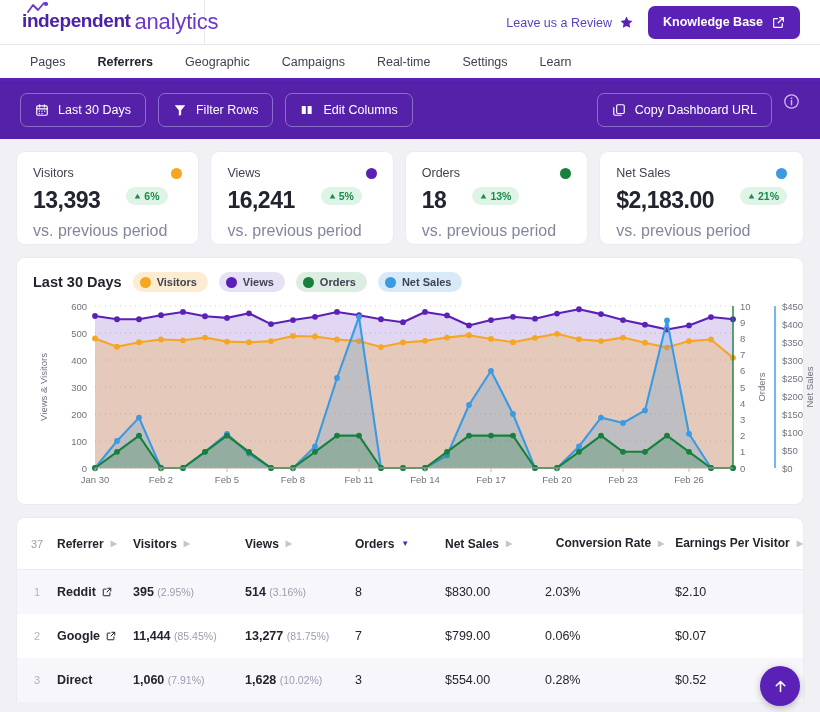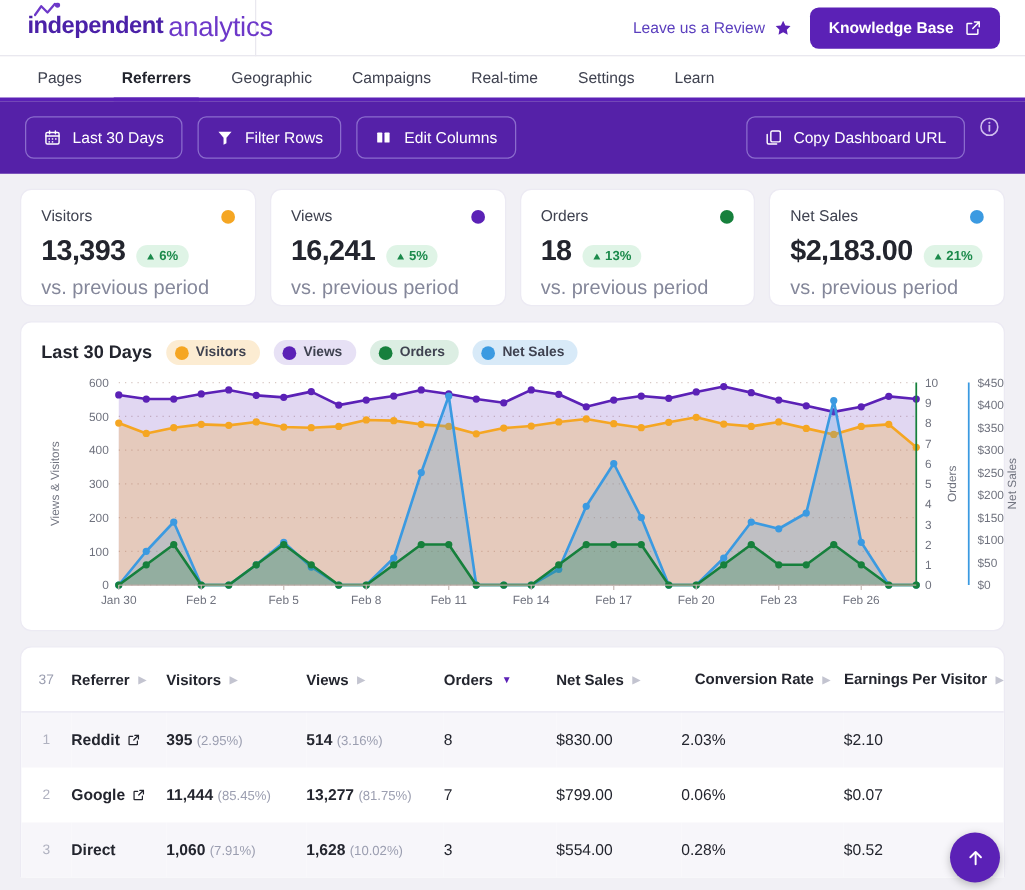--- a/index.html
+++ b/index.html
@@ -30,21 +30,21 @@
   .logo-ana {
     font-size: 22px; font-weight: normal; color: #6d38c9; letter-spacing: -0.2px; margin-left: 4px;
   }
   .logo-spark { position: absolute; top: -9px; left: 5px; }
 
   .top-right {
     margin-left: auto; display: flex; align-items: center; gap: 14px;
     padding-right: 20px;
   }
   .review-link {
-    font-size: 12.5px; color: #5b3fbe; display: flex; align-items: center; gap: 7px;
+    font-size: 12.5px; color: #5b3fbe; display: flex; align-items: flex-end; gap: 7px;
     cursor: pointer;
   }
   .kb-btn {
     background: #5b21b6; color: #fff; font-size: 12.5px; font-weight: bold;
     border-radius: 7px; padding: 0 15px; height: 33px;
     display: flex; align-items: center; gap: 9px; cursor: pointer;
   }
 
   
   .navbar {
@@ -75,21 +75,21 @@
 
   
   .cards { display: flex; gap: 11px; padding: 12px 16px 0 16px; }
   .card {
     flex: 1; background: #fff; border-radius: 9px; padding: 14px 16px 15px 16px;
     height: 94px; border: 1px solid #eceaf3;
   }
   .card-head { display: flex; align-items: center; justify-content: space-between; }
   .card-title { font-size: 12.5px; color: #3f4250; }
   .dot { width: 11px; height: 11px; border-radius: 50%; }
-  .card-row { display: flex; align-items: flex-end; gap: 9px; margin-top: 7px; }
+  .card-row { display: flex; align-items: flex-start; gap: 26px; margin-top: 7px; }
   .card-val { font-size: 23px; font-weight: bold; color: #23252e; letter-spacing: -0.5px; }
   .badge {
     background: #dff4e6; color: #1b8a4b; font-size: 10.5px; font-weight: bold;
     border-radius: 11px; padding: 3px 8px; display: flex; align-items: center; gap: 3px;
   }
   .card-sub { font-size: 16px; color: #84879a; margin-top: 8px; }
 
   
   .chart-card {
     margin: 12px 16px 0 16px; background: #fff; border-radius: 9px;

